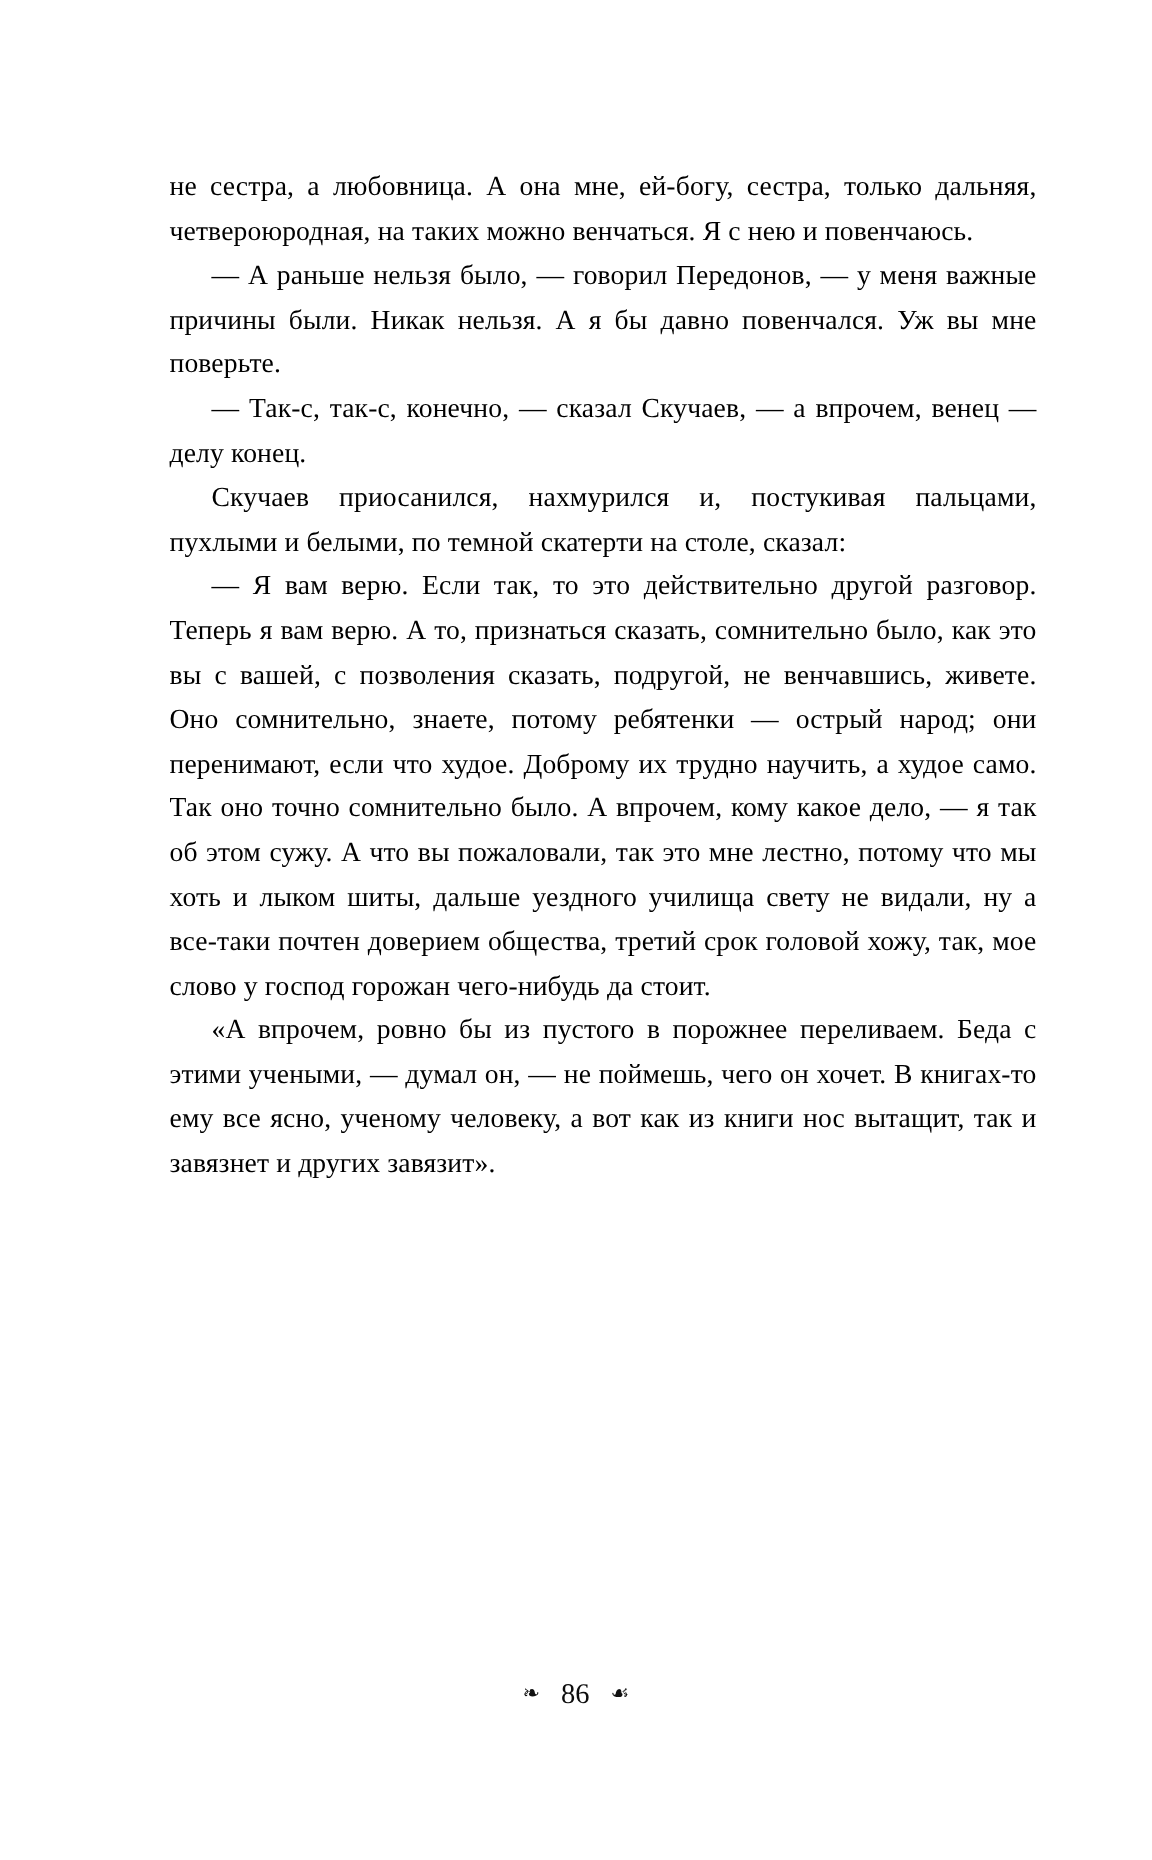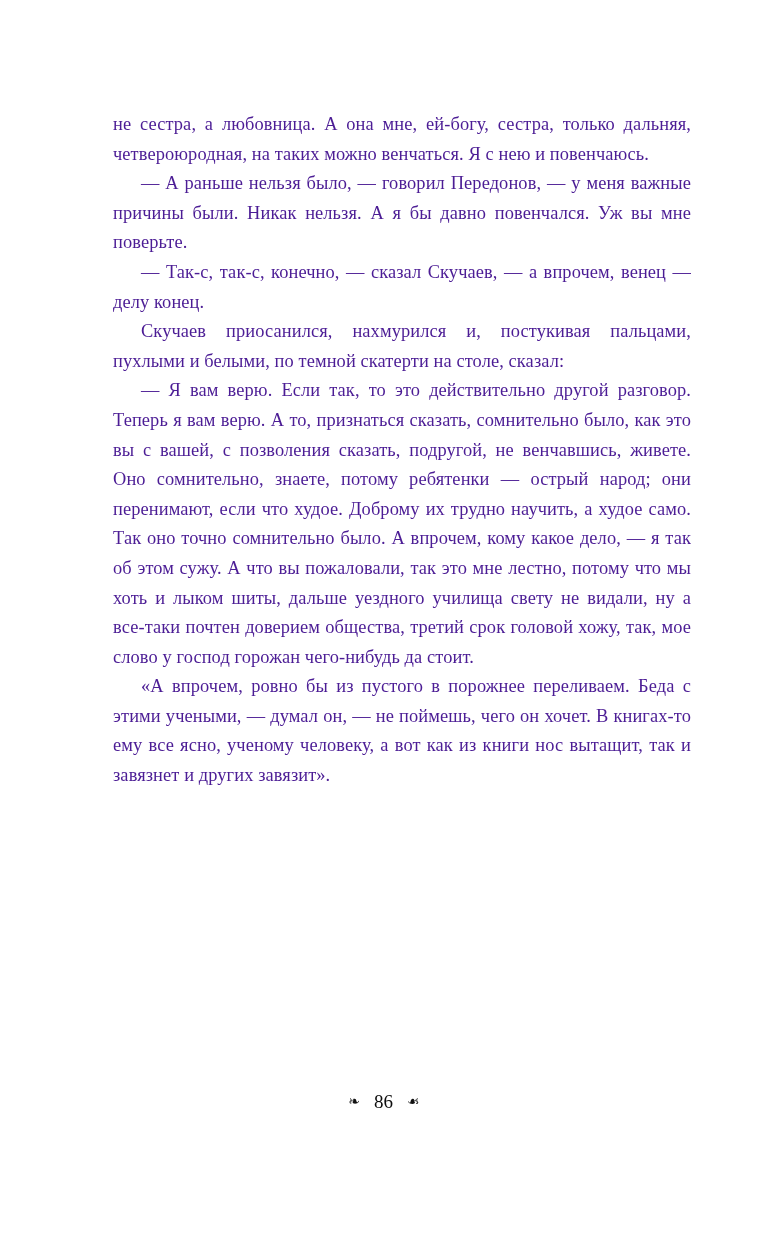--- a/index.html
+++ b/index.html
@@ -29,33 +29,33 @@
     top: 110px;
     width: 578px;
   }
   .para {
     margin: 0;
     font-size: 18.4px;
     line-height: 29.6px;
     text-align: justify;
     text-justify: inter-word;
     hyphens: manual;
-    color: #4c1d95;
+    color: #000000;
     letter-spacing: 0.1px;
   }
   .para.indent {
     text-indent: 28px;
   }
   .para.cont {
     text-indent: 0;
   }
   .footer {
     position: absolute;
     left: 0;
-    top: 1089px;
+    top: 1117px;
     width: 768px;
     text-align: center;
     font-size: 17px;
     line-height: 24px;
     color: #0d0d0d;
   }
   .footer .orn {
     display: inline-block;
     vertical-align: middle;
     font-size: 14px;

